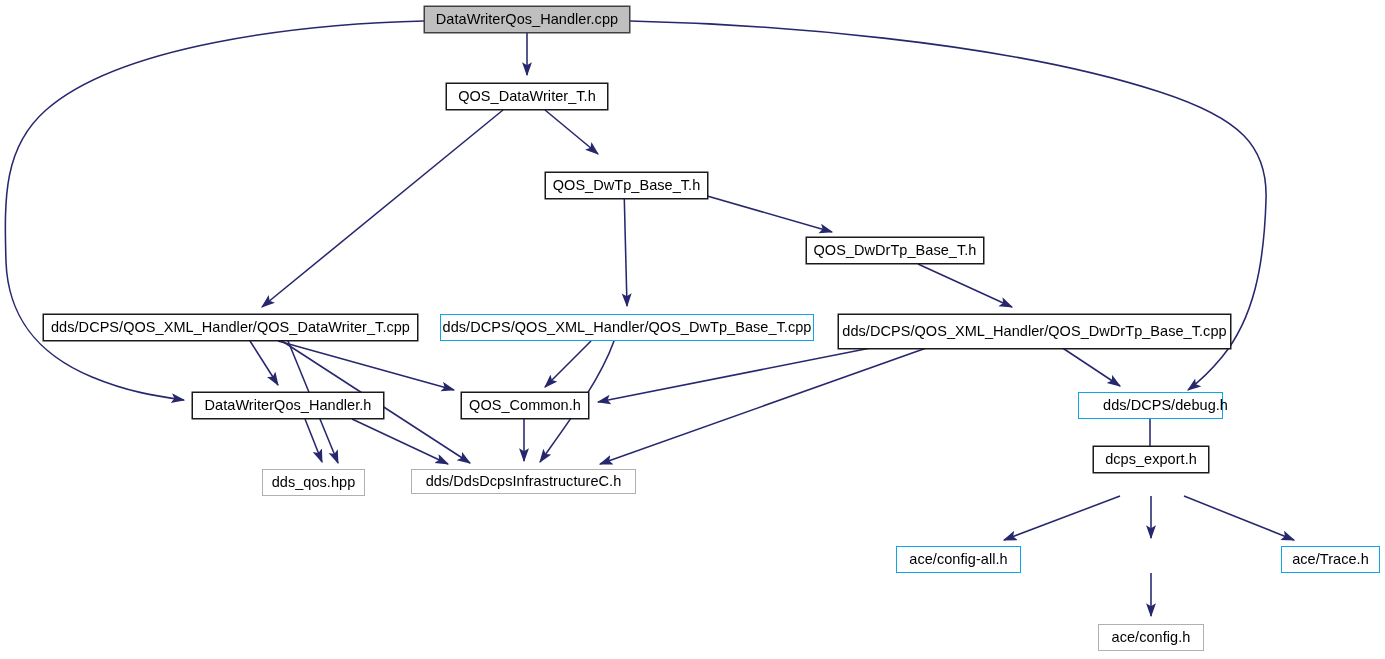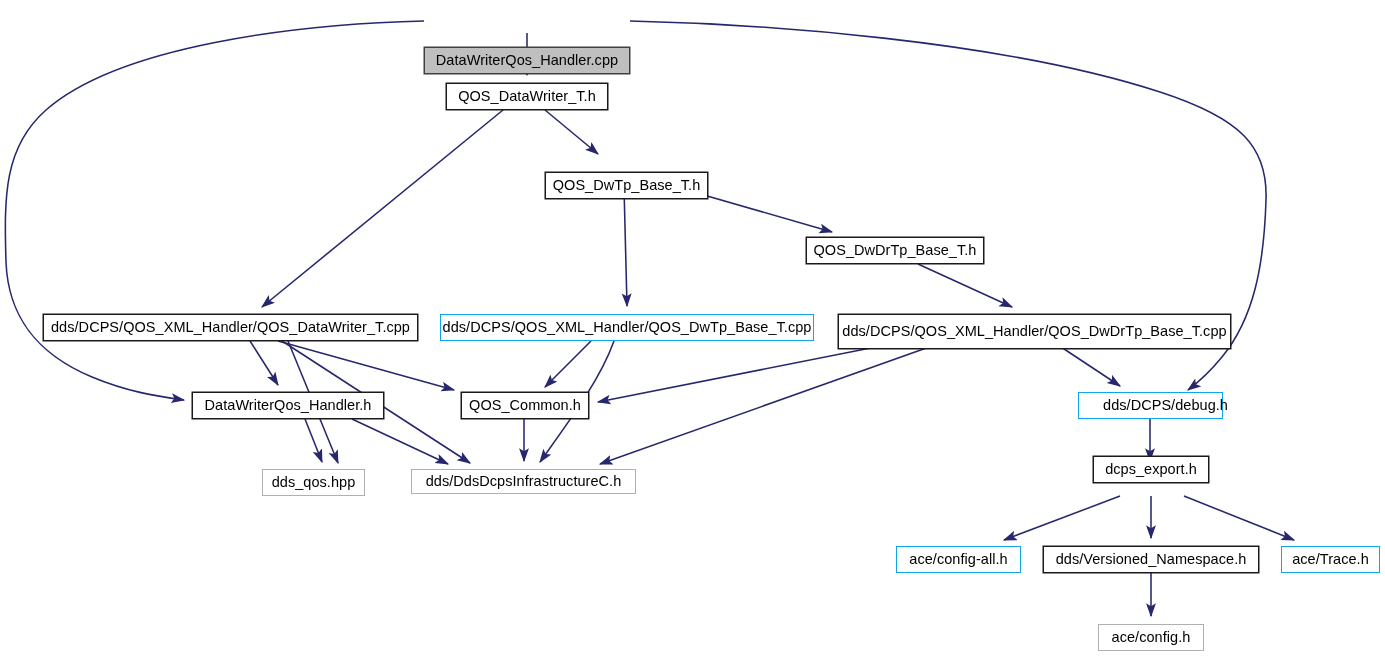--- a/index.html
+++ b/index.html
@@ -115,21 +115,21 @@
       <path d="M 1120,496 L 1004,540"></path>
 
       <path d="M 1151,496 L 1151,538"></path>
 
       <path d="M 1184,496 L 1294,540"></path>
 
       <path d="M 1151,573 L 1151,616"></path>
     </g>
   </svg>
 
-  <div class="node root" id="n-root" style="left: 424px; top: 6px; width: 206px; height: 27px; margin-top: 41px;">
+  <div class="node root" id="n-root" style="left: 424px; top: 6px; width: 206px; height: 27px;">
     <span class="node-label">DataWriterQos_Handler.cpp</span>
   </div>
   <div class="node strong" id="n-qdw" style="left: 446px; top: 83px; width: 162px; height: 27px;">
     <span class="node-label">QOS_DataWriter_T.h</span>
   </div>
   <div class="node strong" id="n-qdwtp" style="left: 545px; top: 172px; width: 163px; height: 27px;">
     <span class="node-label">QOS_DwTp_Base_T.h</span>
   </div>
   <div class="node strong" id="n-qdwdrtp" style="left: 806px; top: 237px; width: 178px; height: 27px;">
     <span class="node-label">QOS_DwDrTp_Base_T.h</span>
@@ -151,28 +151,25 @@
   </div>
   <div class="node" id="n-debug" style="left: 1078px; top: 392px; width: 145px; height: 27px; padding-left: 30px;">
     <span class="node-label">dds/DCPS/debug.h</span>
   </div>
   <div class="node faint" id="n-ddsqos" style="left: 262px; top: 469px; width: 103px; height: 27px;">
     <span class="node-label">dds_qos.hpp</span>
   </div>
   <div class="node faint" id="n-ddsinfra" style="left: 411px; top: 469px; width: 225px; height: 25px;">
     <span class="node-label">dds/DdsDcpsInfrastructureC.h</span>
   </div>
-  <div class="node strong" id="n-dcpsexport" style="left: 1093px; top: 456px; width: 116px; height: 27px;">
+  <div class="node strong" id="n-dcpsexport" style="left: 1093px; top: 446px; width: 116px; height: 27px;">
     <span class="node-label">dcps_export.h</span>
   </div>
   <div class="node" id="n-aceconfall" style="left: 896px; top: 546px; width: 125px; height: 27px;">
     <span class="node-label">ace/config-all.h</span>
-  </div>
-  <div class="node strong" id="n-versioned" style="left: 1043px; top: 546px; width: 216px; height: 27px;">
-    <span class="node-label">dds/Versioned_Namespace.h</span>
   </div>
   <div class="node" id="n-acetrace" style="left: 1281px; top: 546px; width: 99px; height: 27px;">
     <span class="node-label">ace/Trace.h</span>
   </div>
   <div class="node faint" id="n-aceconfig" style="left: 1098px; top: 624px; width: 106px; height: 27px;">
     <span class="node-label">ace/config.h</span>
   </div>
 
 </div>
 

